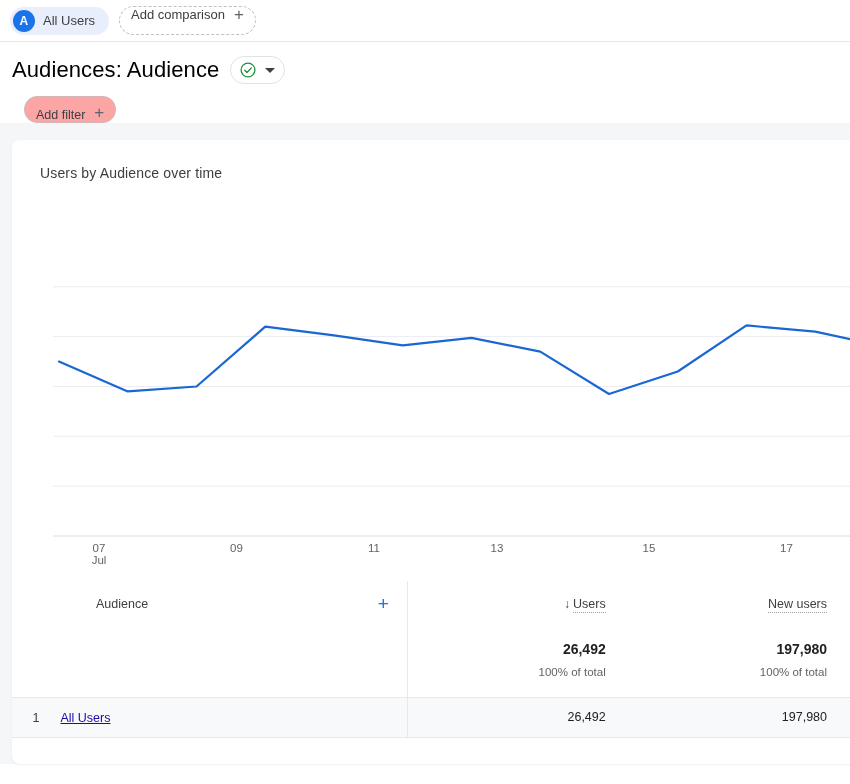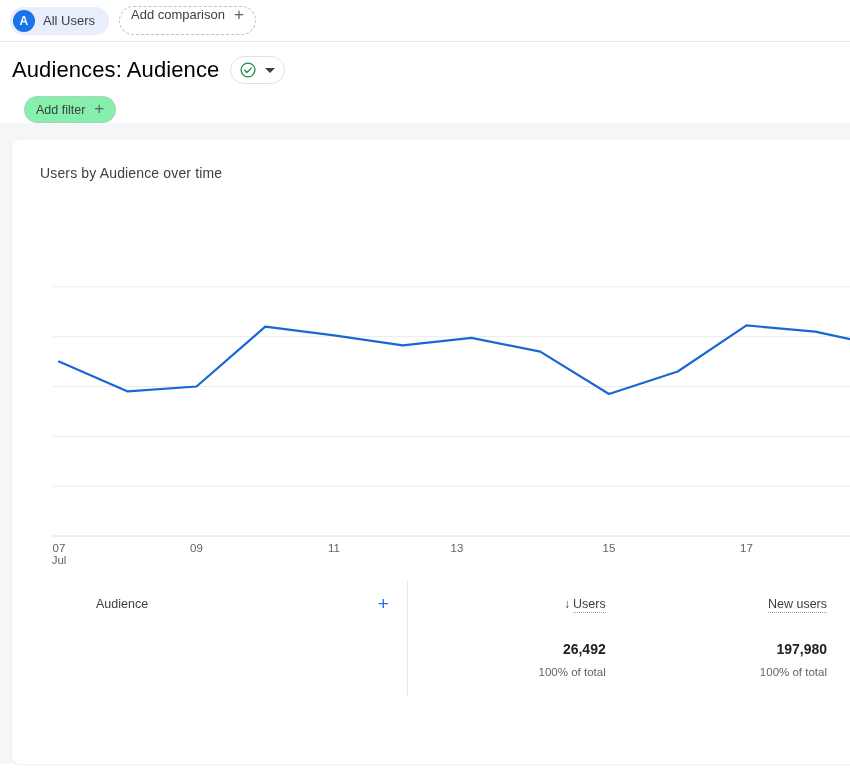--- a/index.html
+++ b/index.html
@@ -59,24 +59,24 @@
   }
   .check-icon { width: 18px; height: 18px; display: block; }
   .caret-down {
     width: 0; height: 0;
     border-left: 5px solid transparent;
     border-right: 5px solid transparent;
     border-top: 5px solid #3c4043;
   }
   .filter-row { padding: 12px 0 0 12px; }
   .chip-filter {
-    display: inline-flex; align-items: center; gap: 9px;
+    display: inline-flex; align-items: flex-end; gap: 9px;
     height: 27px; padding: 0 11px;
     border: 1px dashed #bdc1c6; border-radius: 15px;
-    font-size: 12.5px; color: #3c4043; background: #86efac;
+    font-size: 12.5px; color: #3c4043; background: #fca5a5;
   }
 
   
   .page-body {
     background: #f5f6f7;
     padding: 17px 0 0 12px;
     height: 641px;
   }
   .card {
     background: #fff;
@@ -90,21 +90,21 @@
     font-size: 14px; color: #3c4043;
     padding: 25px 0 0 28px; letter-spacing: .15px;
   }
 
   
   .chart-wrap { position: relative; height: 400px; }
   .chart-svg { position: absolute; left: 0; top: 0; }
   .x-labels { position: absolute; left: 0; top: 0; width: 100%; height: 100%; }
   .x-tick {
     position: absolute; font-size: 11.5px; color: #5f6368;
-    transform: translateX(-50%); white-space: nowrap; text-align: center;
+    transform: translateX(-50%); white-space: nowrap; text-align: center; margin-left: 40px;
   }
   .x-tick .sub { display: block; }
 
   
   .search-row {
     display: flex; align-items: center; gap: 14px;
     height: 40px; padding-left: 28px;
     border-bottom: 1px solid #e6e8eb;
     width: 838px;
   }
@@ -236,17 +236,25 @@
           <td></td>
           <td class="summary-td cell-sep">
             <div class="sum-val">26,492</div>
             <div class="sum-sub">100% of total</div>
           </td>
           <td class="summary-td">
             <div class="sum-val">197,980</div>
             <div class="sum-sub">100% of total</div>
           </td>
         </tr>
+        <tr class="row1">
+          <td class="td-name">
+            <span class="td-idx" style="display:inline-block;width:40px;margin-left:-34px;text-align:center;">1</span>
+            <a href="#">All Users</a>
+          </td>
+          <td class="td-num cell-sep">26,492</td>
+          <td class="td-num">197,980</td>
+        </tr>
       </tbody>
     </table>
 
   </div>
 </div>
 
 </body></html>

